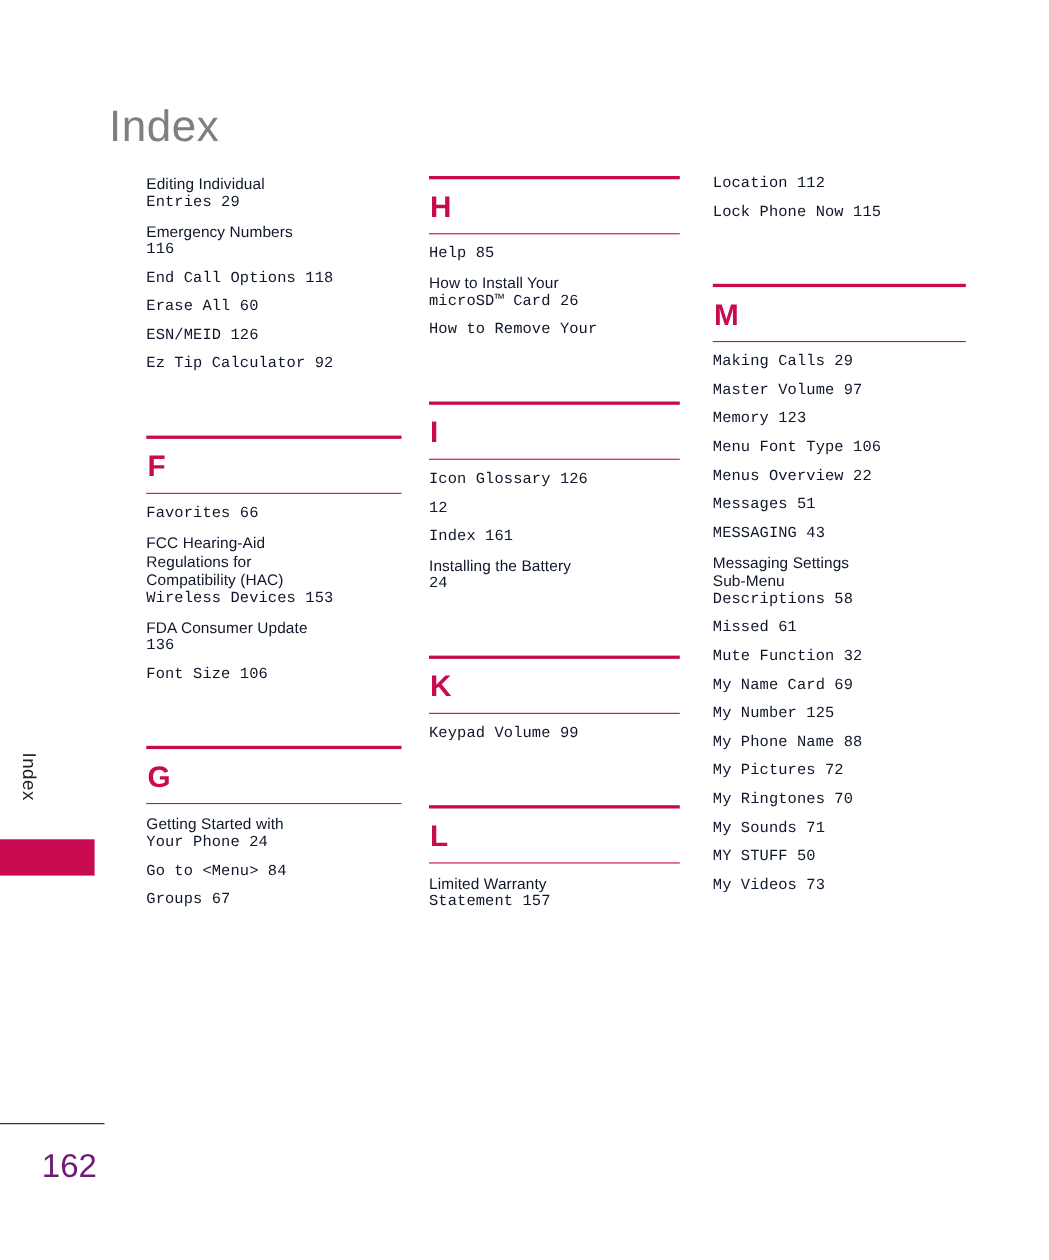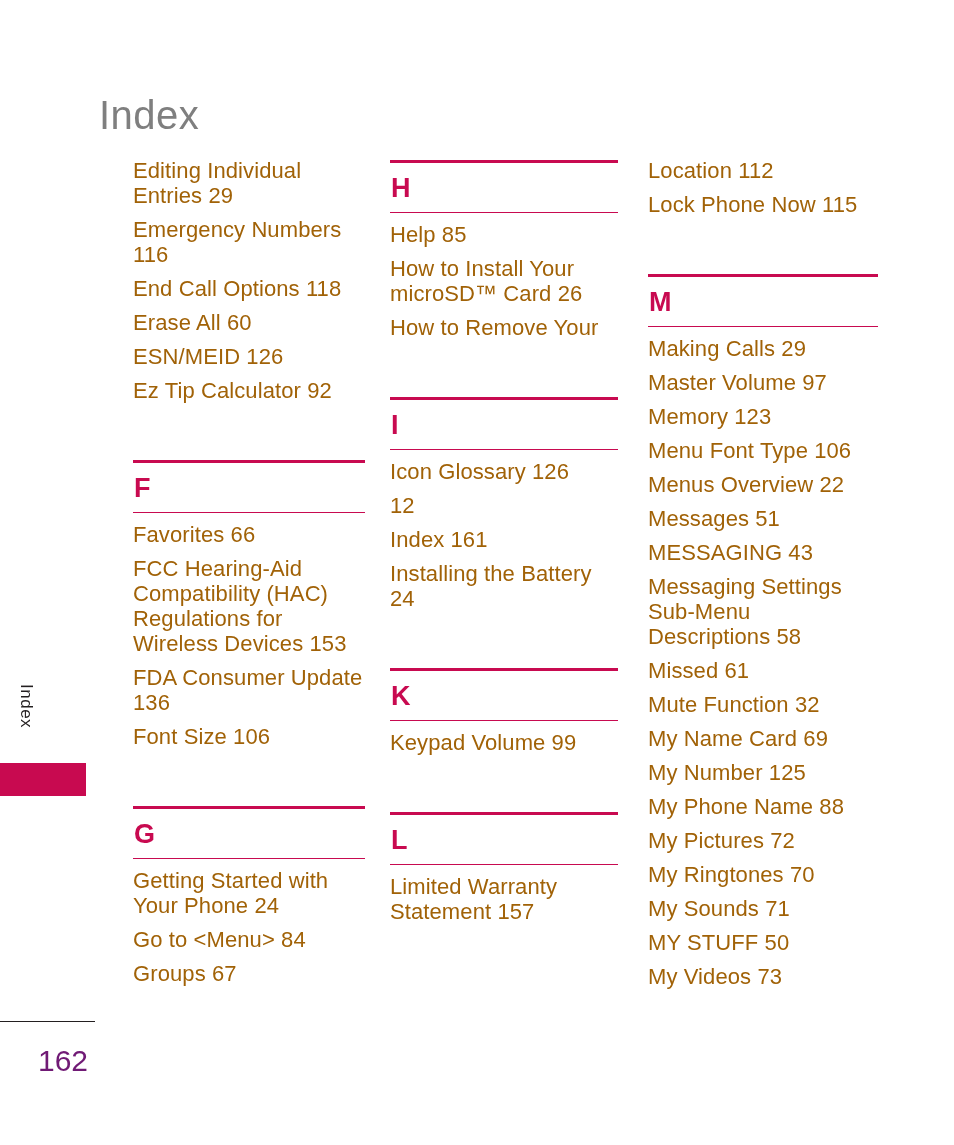--- a/index.html
+++ b/index.html
@@ -97,28 +97,28 @@
   }
   .rule-bottom {
     height: 1px;
     background: #c80a50;
     width: 100%;
     margin-bottom: 11px;
   }
 
   
   .entry {
-    font-size: 22px;
-    color: #a16207;
+    font-size: 14px;
+    color: #0f172a;
     line-height: 1.0;
     margin-bottom: 12px;
     letter-spacing: 0.1px;
   }
   .entry .ln { display: block; margin-bottom: 3px; }
-  .entry .ln:last-child { margin-bottom: 0; }
+  .entry .ln:last-child { margin-bottom: 0; font-family: Liberation Mono, monospace; }
 
   .entries-block { padding-bottom: 18px; }
   .gap-before-section { height: 28px; }
 </style>
 </head>
 <body>
 
 <div>
 
   <h1 class="page-title">Index</h1>
@@ -155,22 +155,22 @@
           <div class="rule-top"></div>
           <div class="letter">F</div>
           <div class="rule-bottom"></div>
         </div>
         <div class="entries-block">
           <div class="entry">
             <span class="ln">Favorites 66</span>
           </div>
           <div class="entry">
             <span class="ln">FCC Hearing-Aid</span>
+            <span class="ln">Regulations for</span>
             <span class="ln">Compatibility (HAC)</span>
-            <span class="ln">Regulations for</span>
             <span class="ln">Wireless Devices 153</span>
           </div>
           <div class="entry">
             <span class="ln">FDA Consumer Update</span>
             <span class="ln">136</span>
           </div>
           <div class="entry">
             <span class="ln">Font Size 106</span>
           </div>
         </div>

